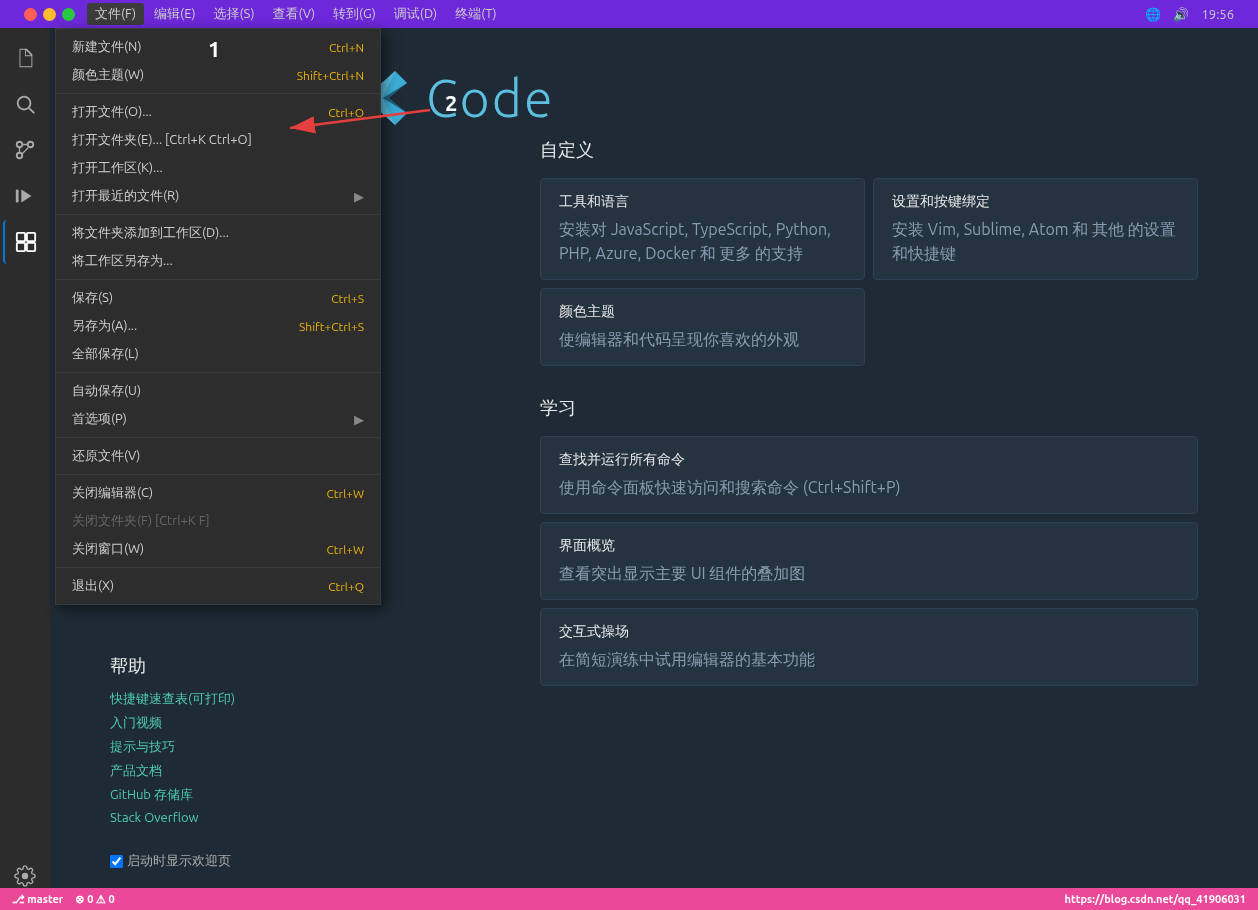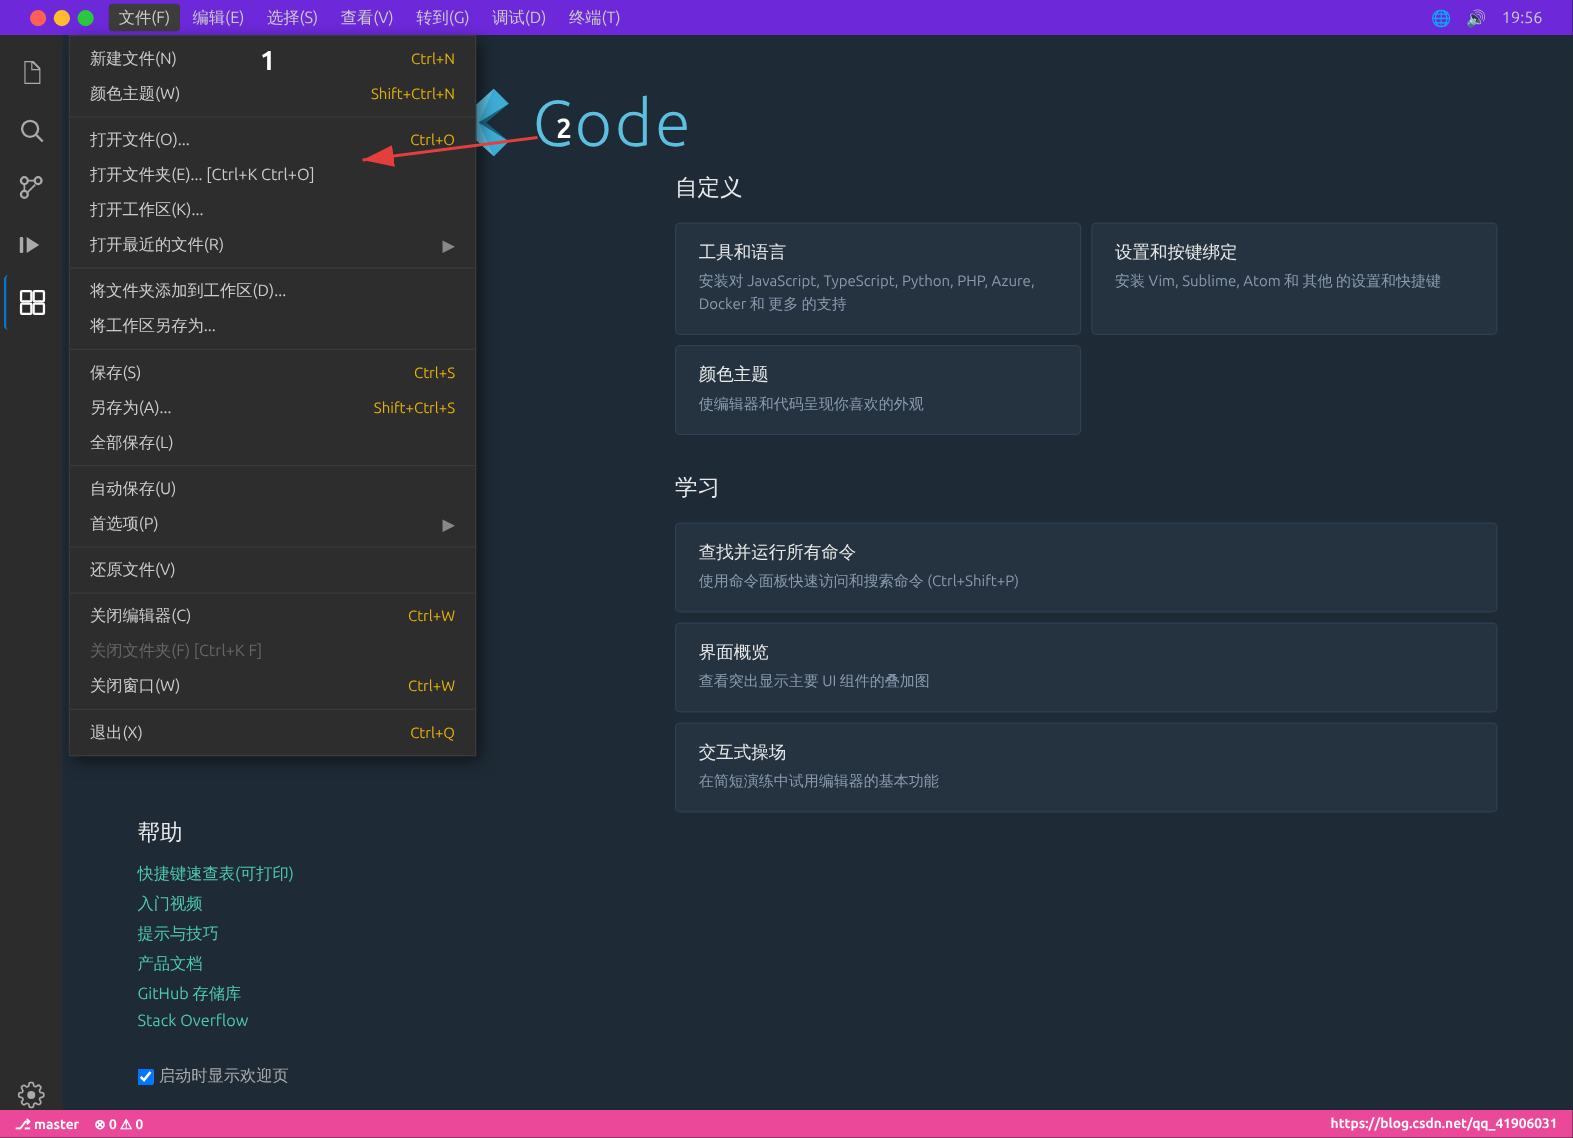--- a/index.html
+++ b/index.html
@@ -127,21 +127,21 @@
       padding: 14px 18px;
       border-radius: 4px;
       cursor: pointer;
     }
     .card-title {
       font-size: 14px;
       color: #e8e8e8;
       margin-bottom: 6px;
     }
     .card-desc {
-      font-size: 12px;
+      font-size: 16px;
       color: #8a9bb0;
       line-height: 1.5;
     }
     .help-title {
       font-size: 18px;
       color: #e8e8e8;
       margin-bottom: 12px;
       font-weight: 400;
     }
     .help-link {

